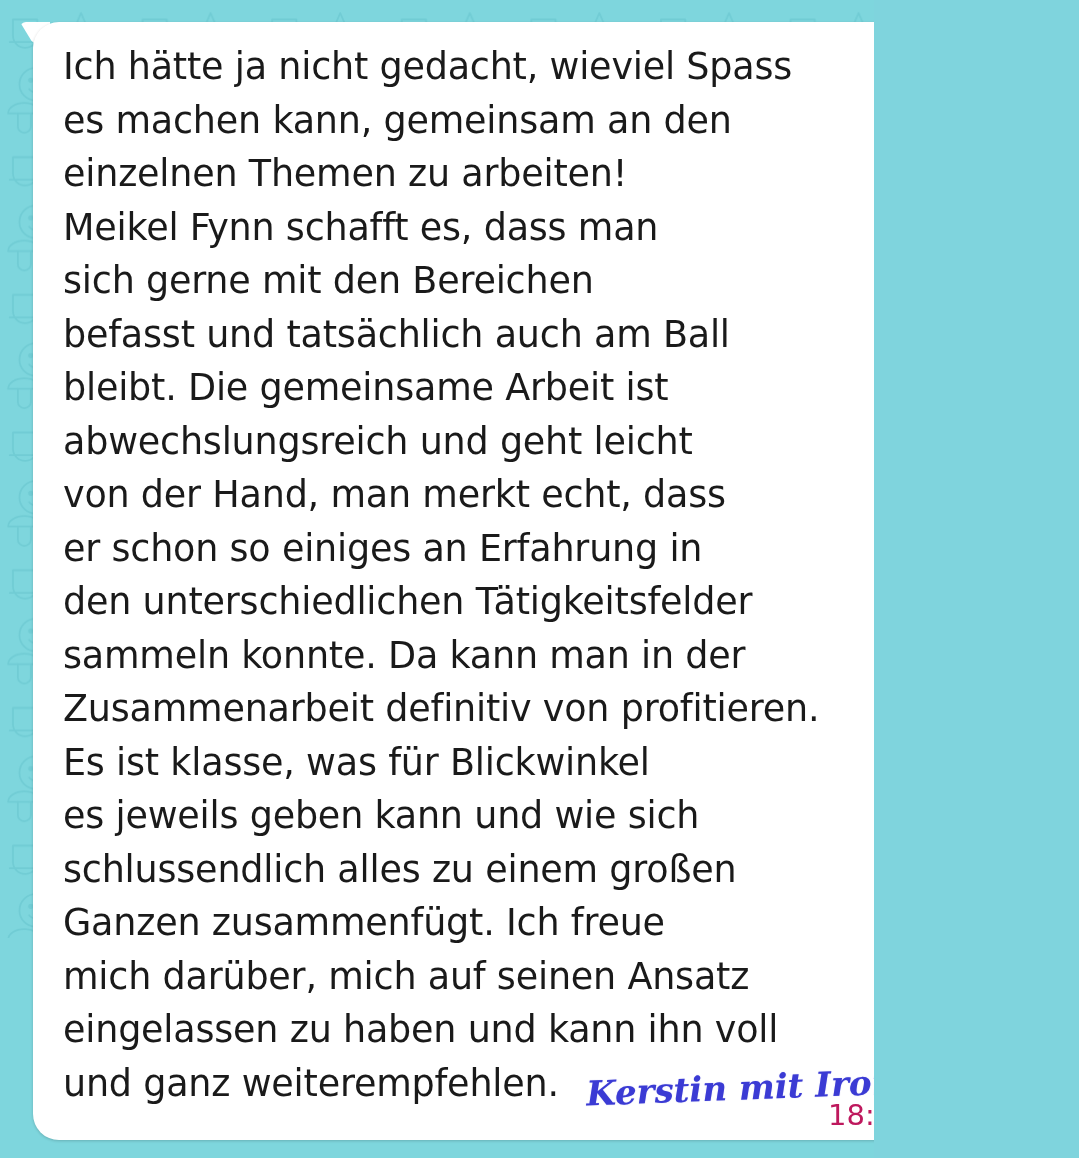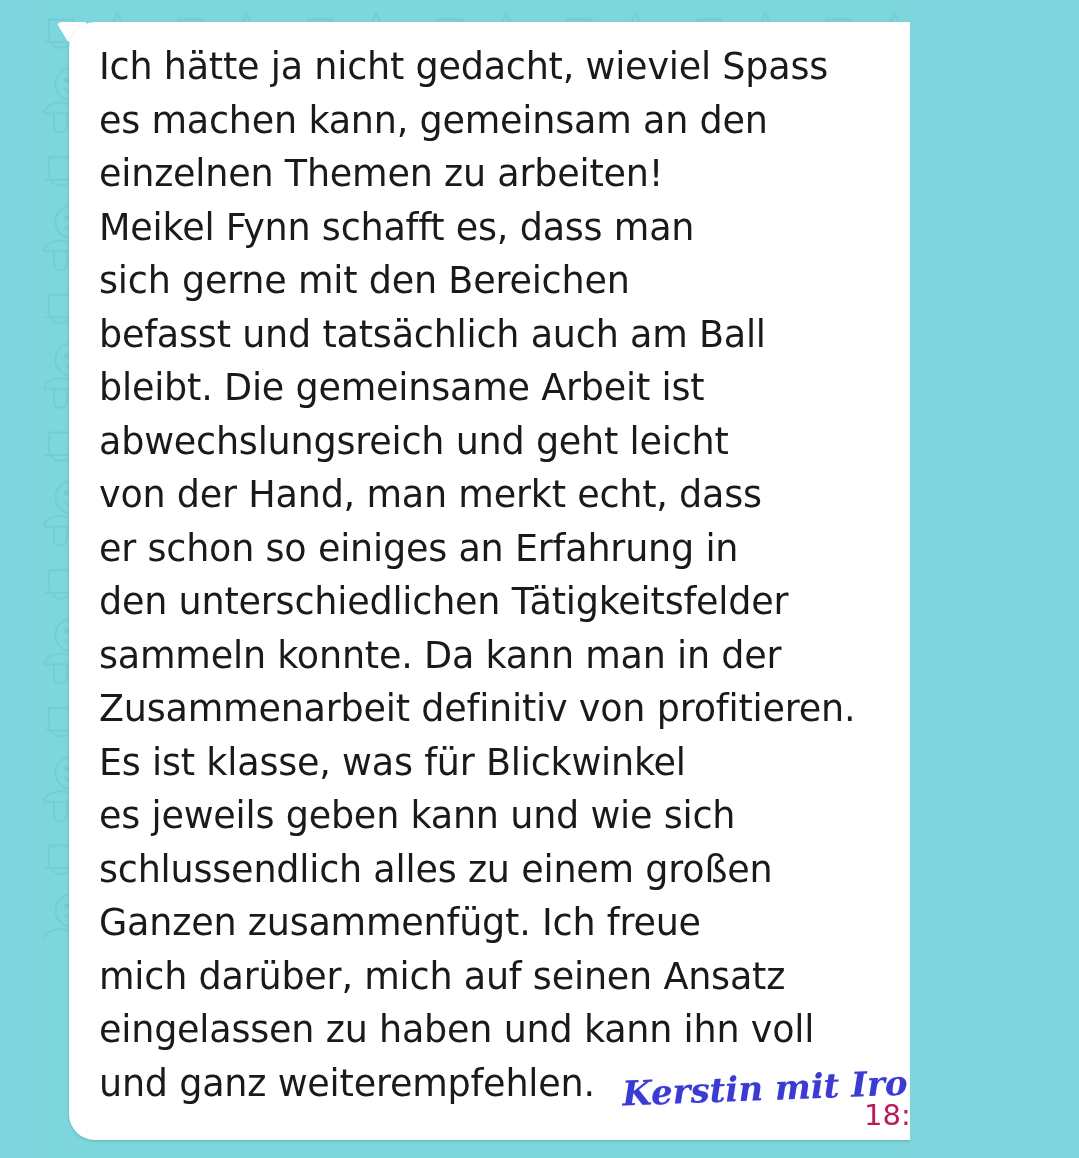--- a/index.html
+++ b/index.html
@@ -13,21 +13,20 @@
     font-family: "DejaVu Sans", sans-serif;
     background: #7fd4dd;
   }
 
   #screen {
     position: relative;
     width: 874px;
     height: 1158px;
     background: #7ed6dd;
     overflow: hidden;
-    margin-left: 36px;
   }
 
   
   #doodles {
     position: absolute;
     inset: 0;
     opacity: 0.55;
   }
 
   

